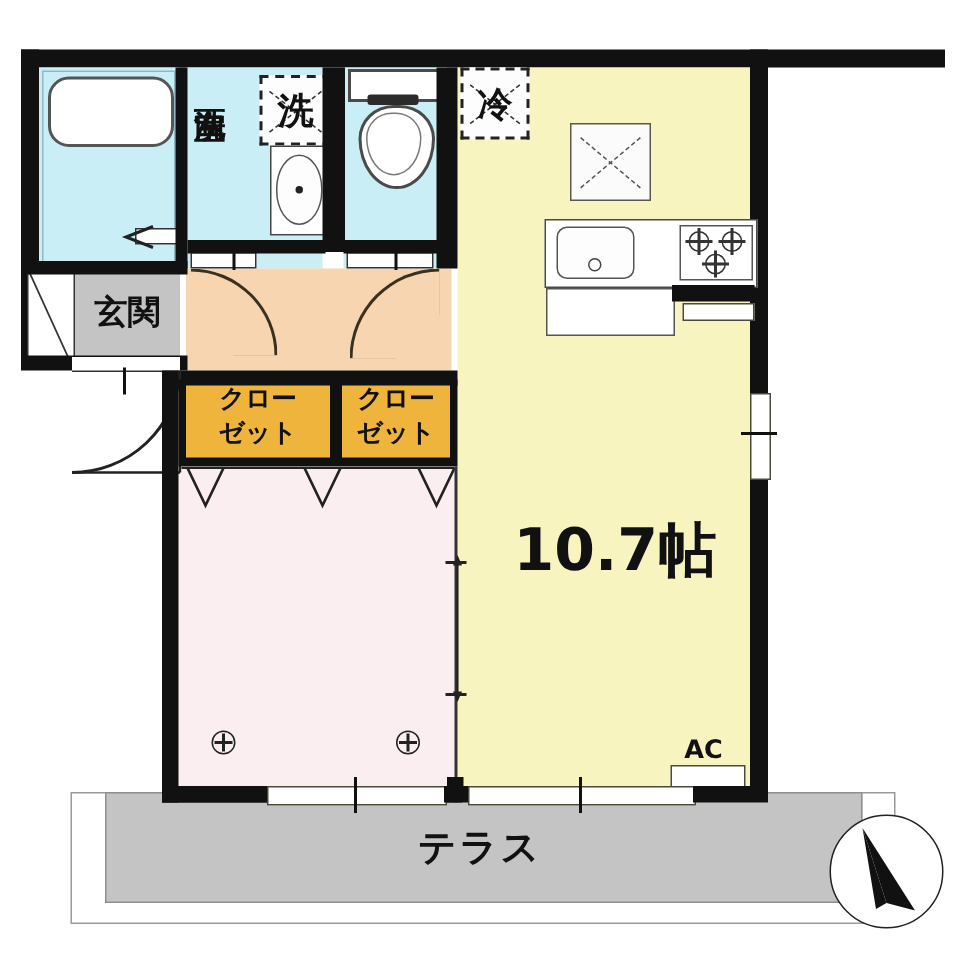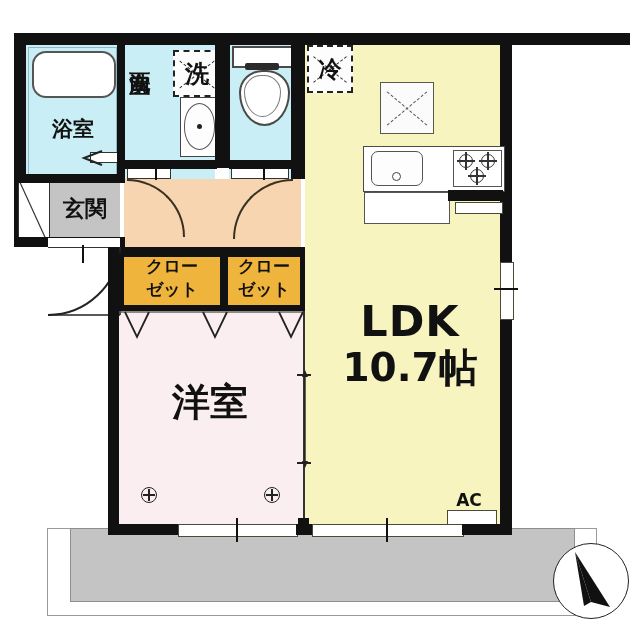--- a/index.html
+++ b/index.html
@@ -101,20 +101,21 @@
   
   .terr-out{position:absolute;border:1.6px solid #9a9a9a;background:transparent;}
 </style>
 </head>
 <body>
 
 <div id="plan">
 
   <div class="abs terr-out" style="left:47px;top:528px;width:550px;height:88px;"></div>
   <div class="abs fill-terr" style="left:70px;top:528px;width:505px;height:74px;border:1.5px solid #8e8e8e;"></div>
+  <div class="lbl" style="left:250px;top:552px;width:140px;font-size:25px;letter-spacing:2px;">テラス</div>
 
   <div class="abs wall" style="left:14px;top:33px;width:616px;height:12px;"></div>
   <div class="abs wall" style="left:14px;top:33px;width:12px;height:210px;"></div>
   <div class="abs wall" style="left:500px;top:33px;width:12px;height:497px;"></div>
 
   <div class="abs fill-ldk" style="left:305px;top:45px;width:195px;height:485px;"></div>
 
   <div class="abs fill-water" style="left:26px;top:45px;width:93px;height:134px;"></div>
   <div class="abs fill-water" style="left:124px;top:45px;width:91px;height:134px;"></div>
   <div class="abs fill-water" style="left:229px;top:45px;width:69px;height:134px;"></div>
@@ -129,21 +130,20 @@
       <line x1="5" y1="3" x2="95" y2="97" stroke="#333" stroke-width="2.2"></line>
     </svg>
   </div>
 
   <div class="lbl" style="left:50px;top:198px;width:70px;font-size:22px;">玄関</div>
 
   <div class="abs fill-bed" style="left:119px;top:307px;width:186px;height:223px;"></div>
 
   <div class="abs" style="left:28px;top:47px;width:89px;height:130px;border:1.5px solid #8fb9c4;"></div>
   <div class="tub" style="left:32px;top:51px;width:80px;height:43px;"></div>
-  <div class="lbl" style="left:33px;top:119px;width:80px;font-size:21px;">浴室</div>
 
   <div class="abs fill-white" style="left:90px;top:152px;width:31px;height:11px;border:1.4px solid #333;"></div>
   <svg class="abs" style="left:80px;top:148px;width:24px;height:20px;" viewBox="0 0 24 20">
     <polyline points="22,3 4,10 22,17" fill="none" stroke="#222" stroke-width="2"></polyline>
   </svg>
 
   <div class="lbl lbl-vert" style="left:128px;top:56px;font-size:21px;line-height:1.04;">洗面室</div>
 
   <div class="dashbox" style="left:173px;top:50px;width:44px;height:43px;">
     <div class="x1"></div>
@@ -196,33 +196,31 @@
   <div class="lbl" style="left:228px;top:258px;width:72px;font-size:17px;">クロー</div>
   <div class="lbl" style="left:228px;top:281px;width:72px;font-size:17px;">ゼット</div>
 
   <svg class="abs" style="left:119px;top:311px;width:186px;height:30px;" viewBox="0 0 186 30">
     <polyline points="6,1 18,26 30,1" fill="none" stroke="#222" stroke-width="1.8"></polyline>
     <polyline points="84,1 96,26 108,1" fill="none" stroke="#222" stroke-width="1.8"></polyline>
     <polyline points="160,1 172,26 184,1" fill="none" stroke="#222" stroke-width="1.8"></polyline>
     <line x1="2" y1="1" x2="184" y2="1" stroke="#222" stroke-width="1.2"></line>
   </svg>
 
-  <div class="lbl" style="left:140px;top:383px;width:140px;font-size:38px;">洋室</div>
   <div class="hanger" style="left:141px;top:487px;"></div>
   <div class="hanger" style="left:264px;top:487px;"></div>
 
   <div class="abs wall" style="left:108px;top:247px;width:11px;height:288px;"></div>
   <div class="abs wall" style="left:108px;top:524px;width:200px;height:11px;"></div>
 
   <div class="abs" style="left:303px;top:311px;width:1.8px;height:224px;background:#333;"></div>
   <div class="abs" style="left:297px;top:374px;width:14px;height:1.8px;background:#222;"></div>
   <div class="abs" style="left:297px;top:462px;width:14px;height:1.8px;background:#222;"></div>
   <div class="abs wall" style="left:298px;top:518px;width:11px;height:12px;"></div>
 
-  <div class="lbl" style="left:335px;top:300px;width:150px;font-size:43px;letter-spacing:1px;">LDK</div>
   <div class="lbl" style="left:330px;top:348px;width:160px;font-size:39px;">10.7帖</div>
 
   <div class="dashbox" style="left:307px;top:45px;width:42px;height:44px;">
     <div class="x1"></div>
     <div class="x2"></div>
     <div class="g" style="font-size:23px;">冷</div>
   </div>
 
   <div class="xbox" style="left:380px;top:82px;width:52px;height:50px;">
     <div class="d1"></div>

